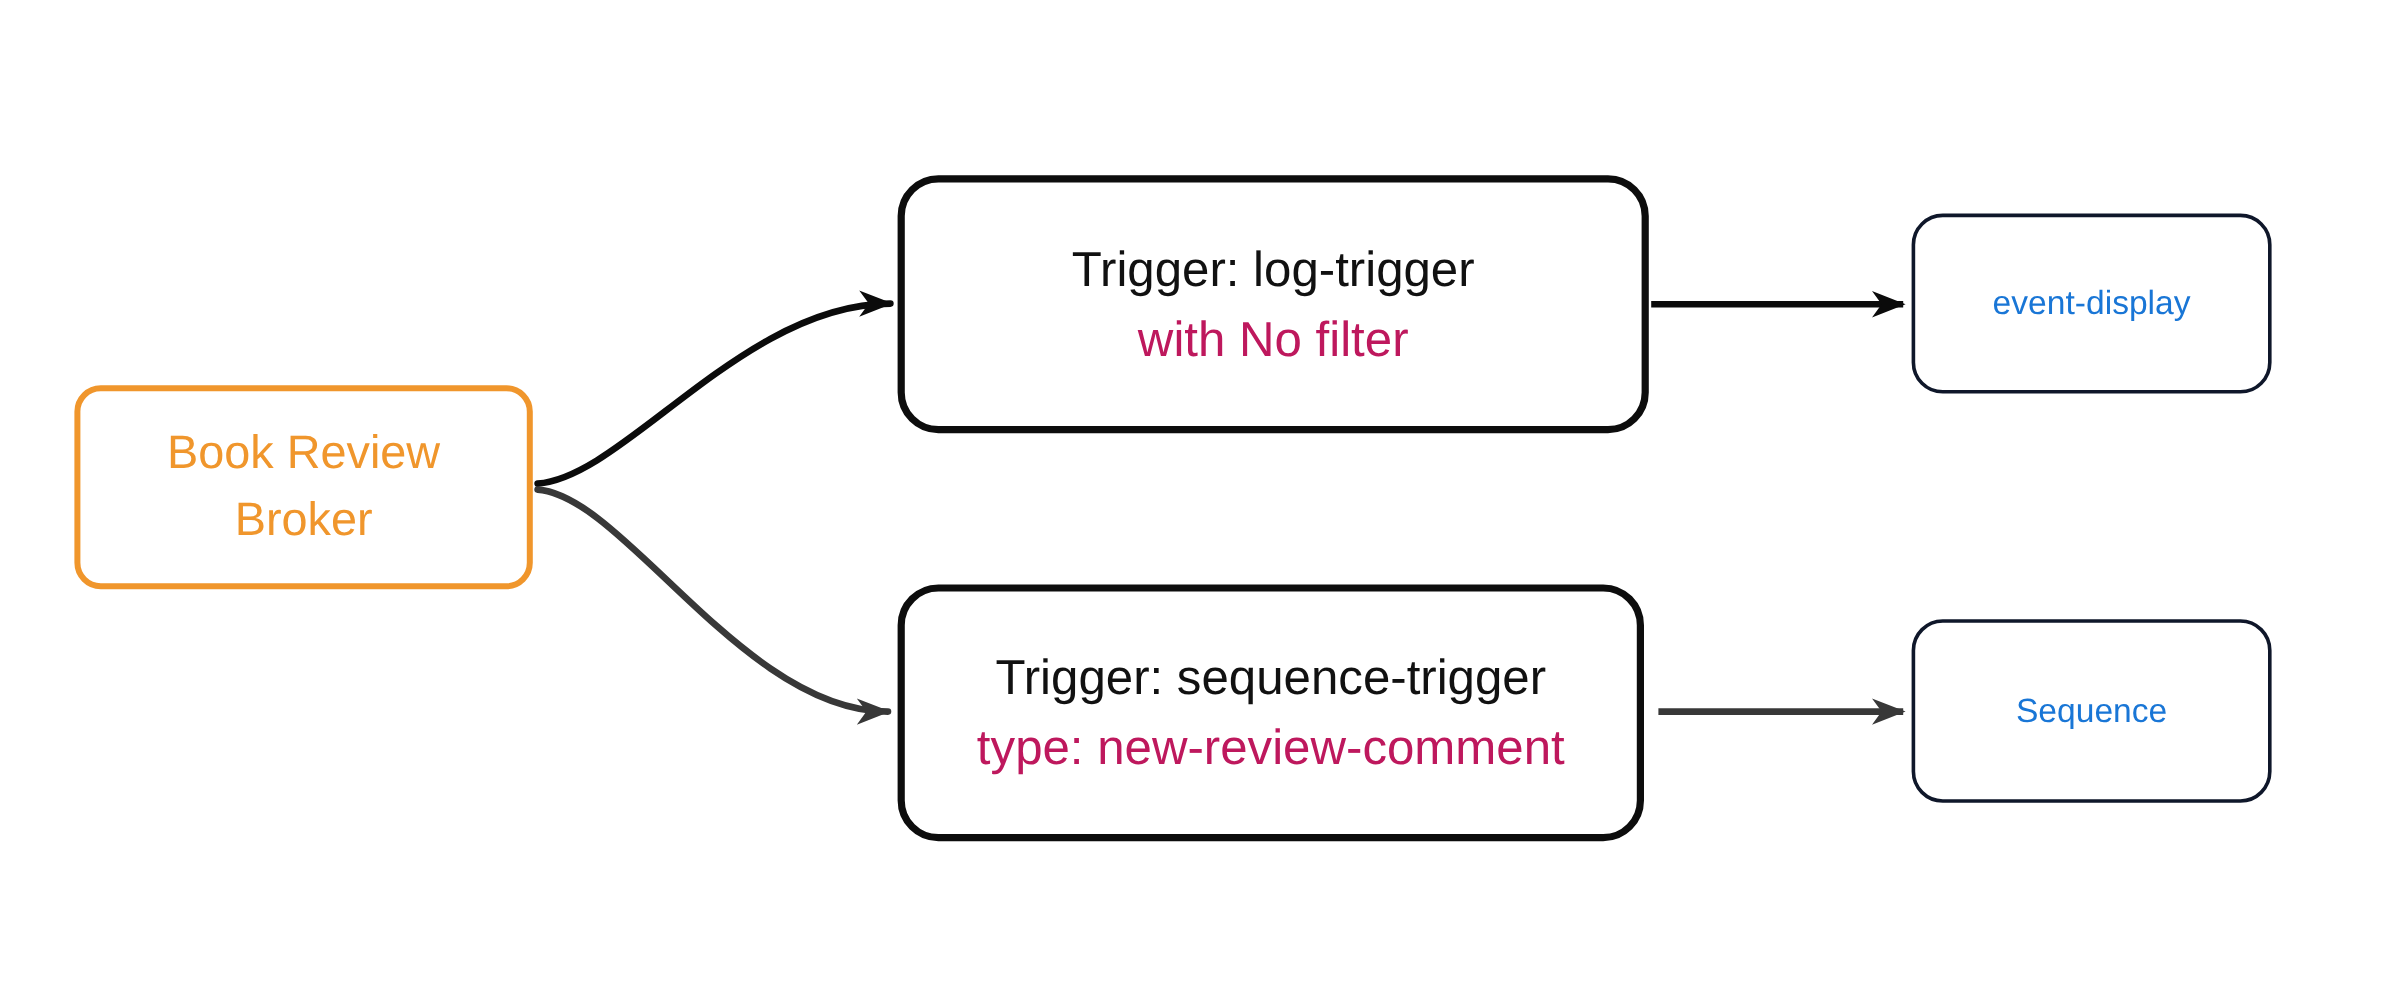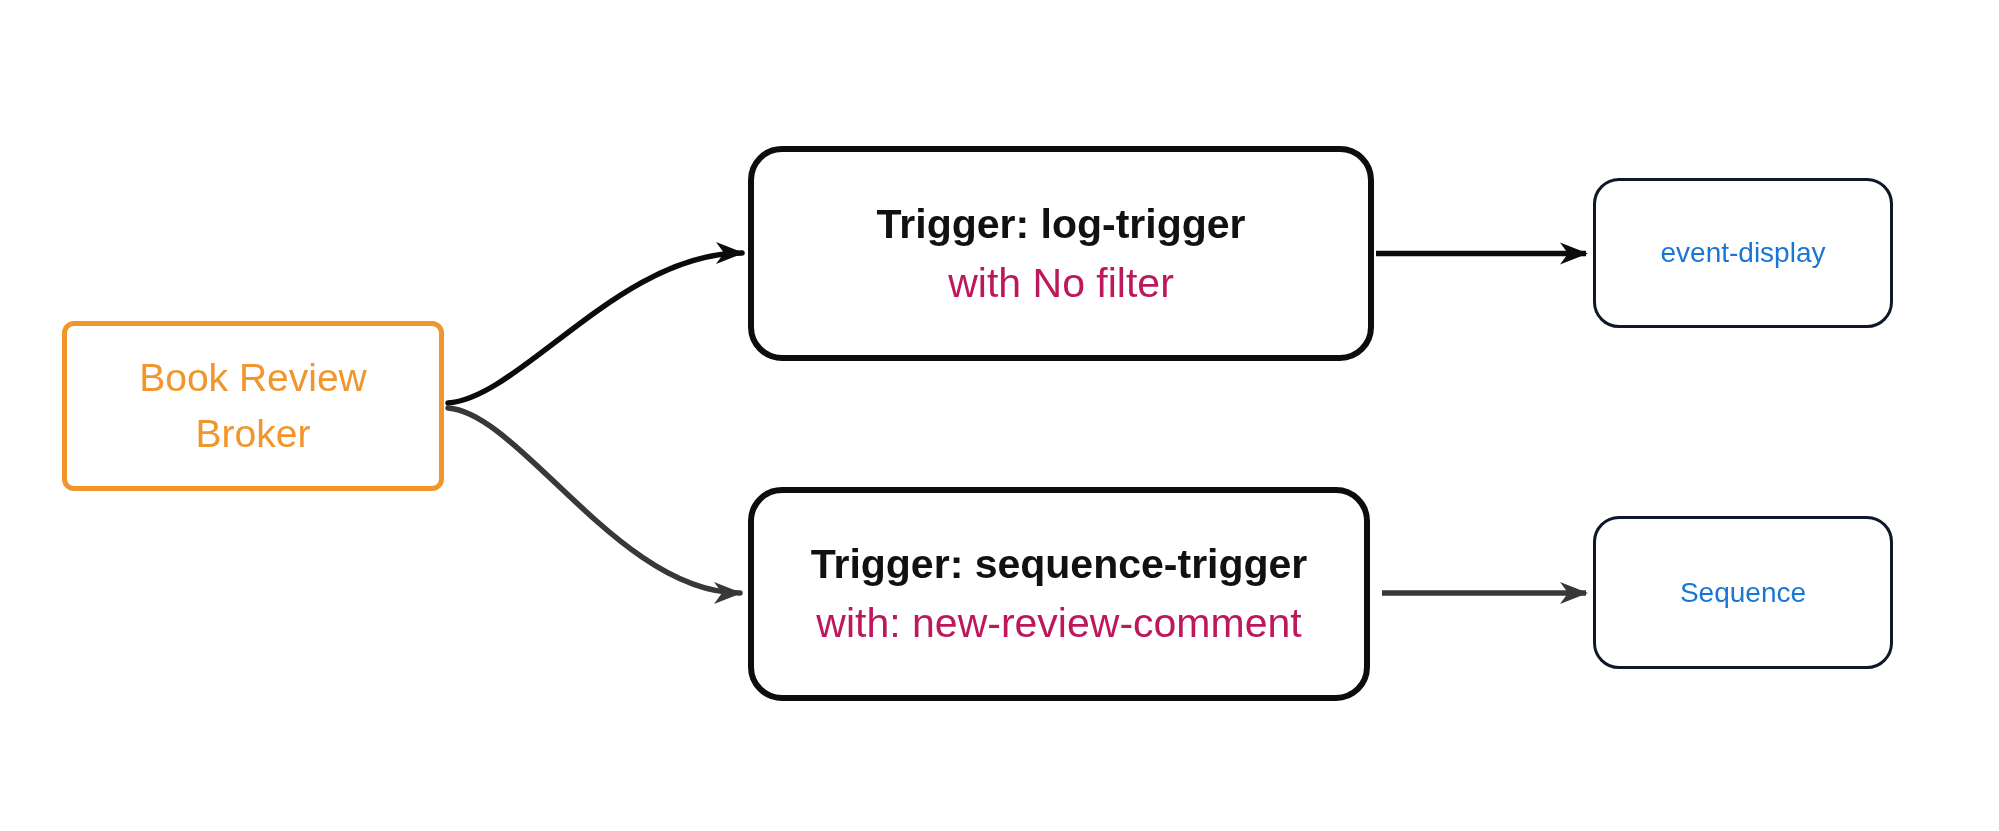--- a/index.html
+++ b/index.html
@@ -28,41 +28,41 @@
     display: flex;
     flex-direction: column;
     align-items: center;
     justify-content: center;
     text-align: center;
   }
   .node-broker {
     left: 62px; top: 321px;
     width: 382px; height: 170px;
     border: 5px solid #F0962C;
-    border-radius: 12px;
+    border-radius: 22px;
     color: #F0962C;
     font-size: 39px;
     line-height: 56px;
   }
   .node-broker .label-wrap { max-width: 260px; }
   .node-trigger {
     border: 6px solid #0d0d0d;
     border-radius: 34px;
     color: #141414;
   }
   .node-trigger-log {
     left: 748px; top: 146px;
     width: 626px; height: 215px;
   }
   .node-trigger-sequence {
     left: 748px; top: 487px;
     width: 622px; height: 214px;
   }
   .trigger-title {
-    font-weight: 700;
+    font-weight: 400;
     font-size: 41px;
     line-height: 59px;
     color: #111111;
   }
   .trigger-subtitle {
     font-weight: 400;
     font-size: 41px;
     line-height: 59px;
     color: #be185d;
   }
@@ -110,21 +110,21 @@
     <div class="label-wrap">Book Review Broker</div>
   </div>
 
   <div class="node node-trigger node-trigger-log">
     <div class="trigger-title">Trigger: log-trigger</div>
     <div class="trigger-subtitle">with No filter</div>
   </div>
 
   <div class="node node-trigger node-trigger-sequence">
     <div class="trigger-title">Trigger: sequence-trigger</div>
-    <div class="trigger-subtitle">with: new-review-comment</div>
+    <div class="trigger-subtitle">type: new-review-comment</div>
   </div>
 
   <div class="node node-target node-event-display">
     <div>event-display</div>
   </div>
 
   <div class="node node-target node-sequence">
     <div>Sequence</div>
   </div>
 

